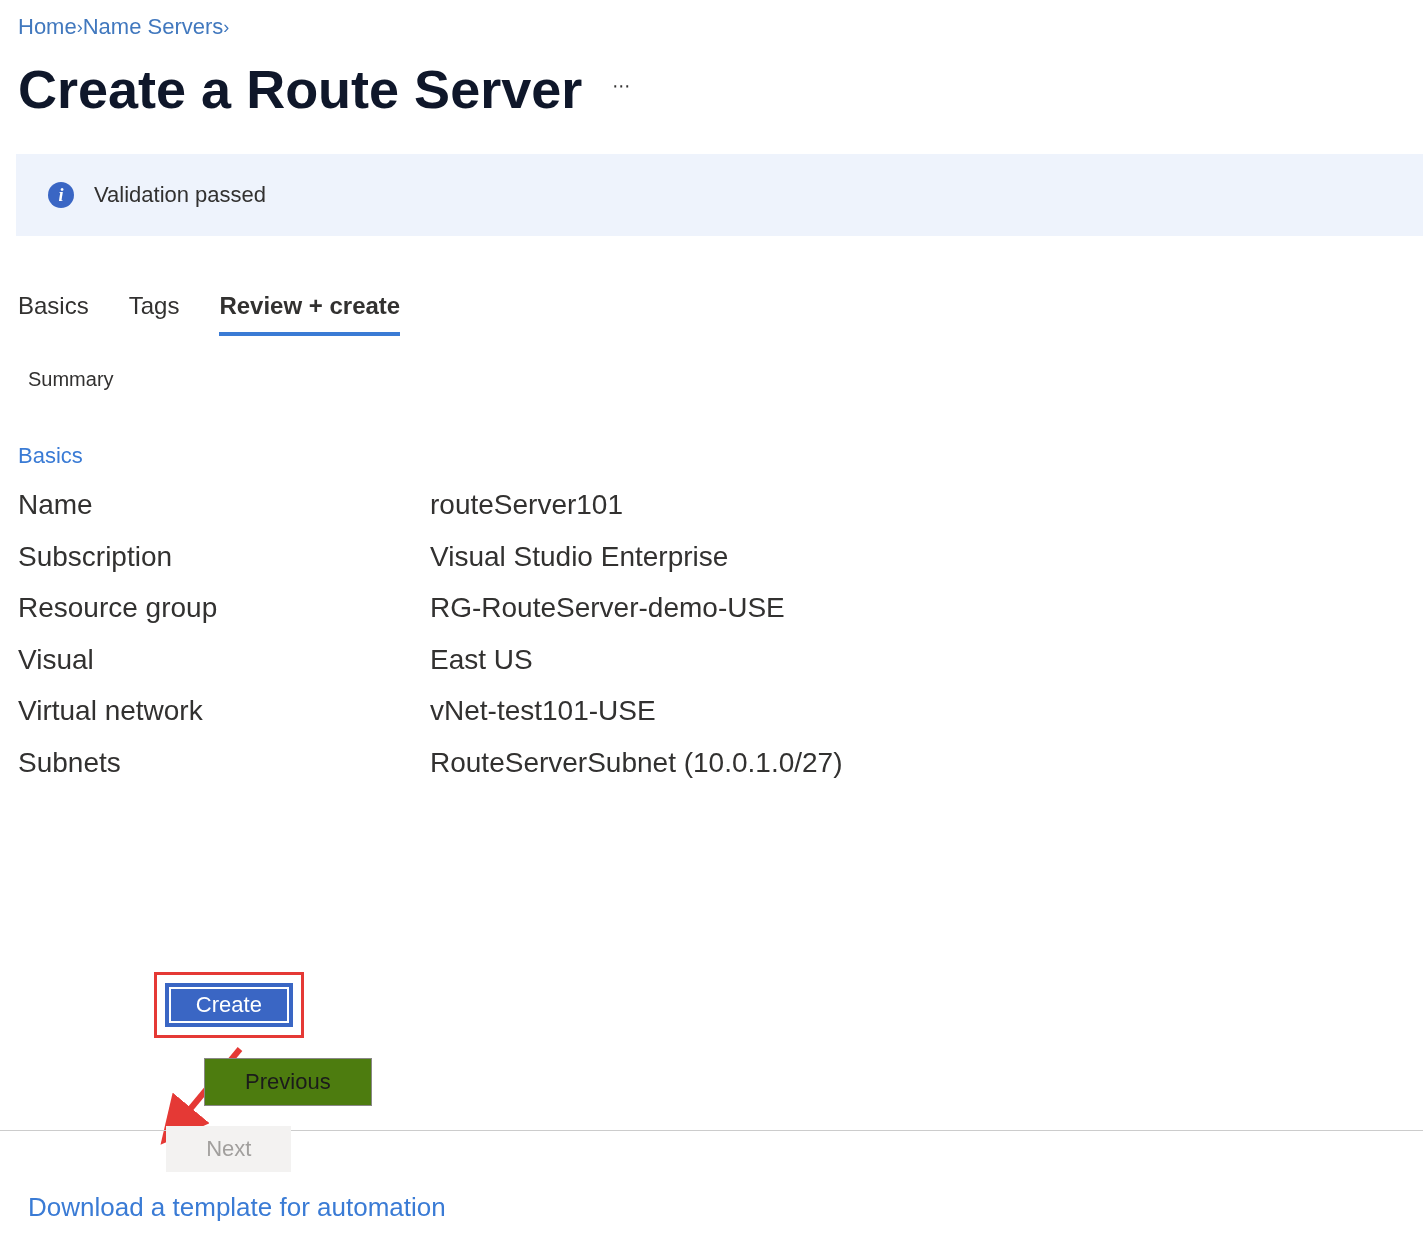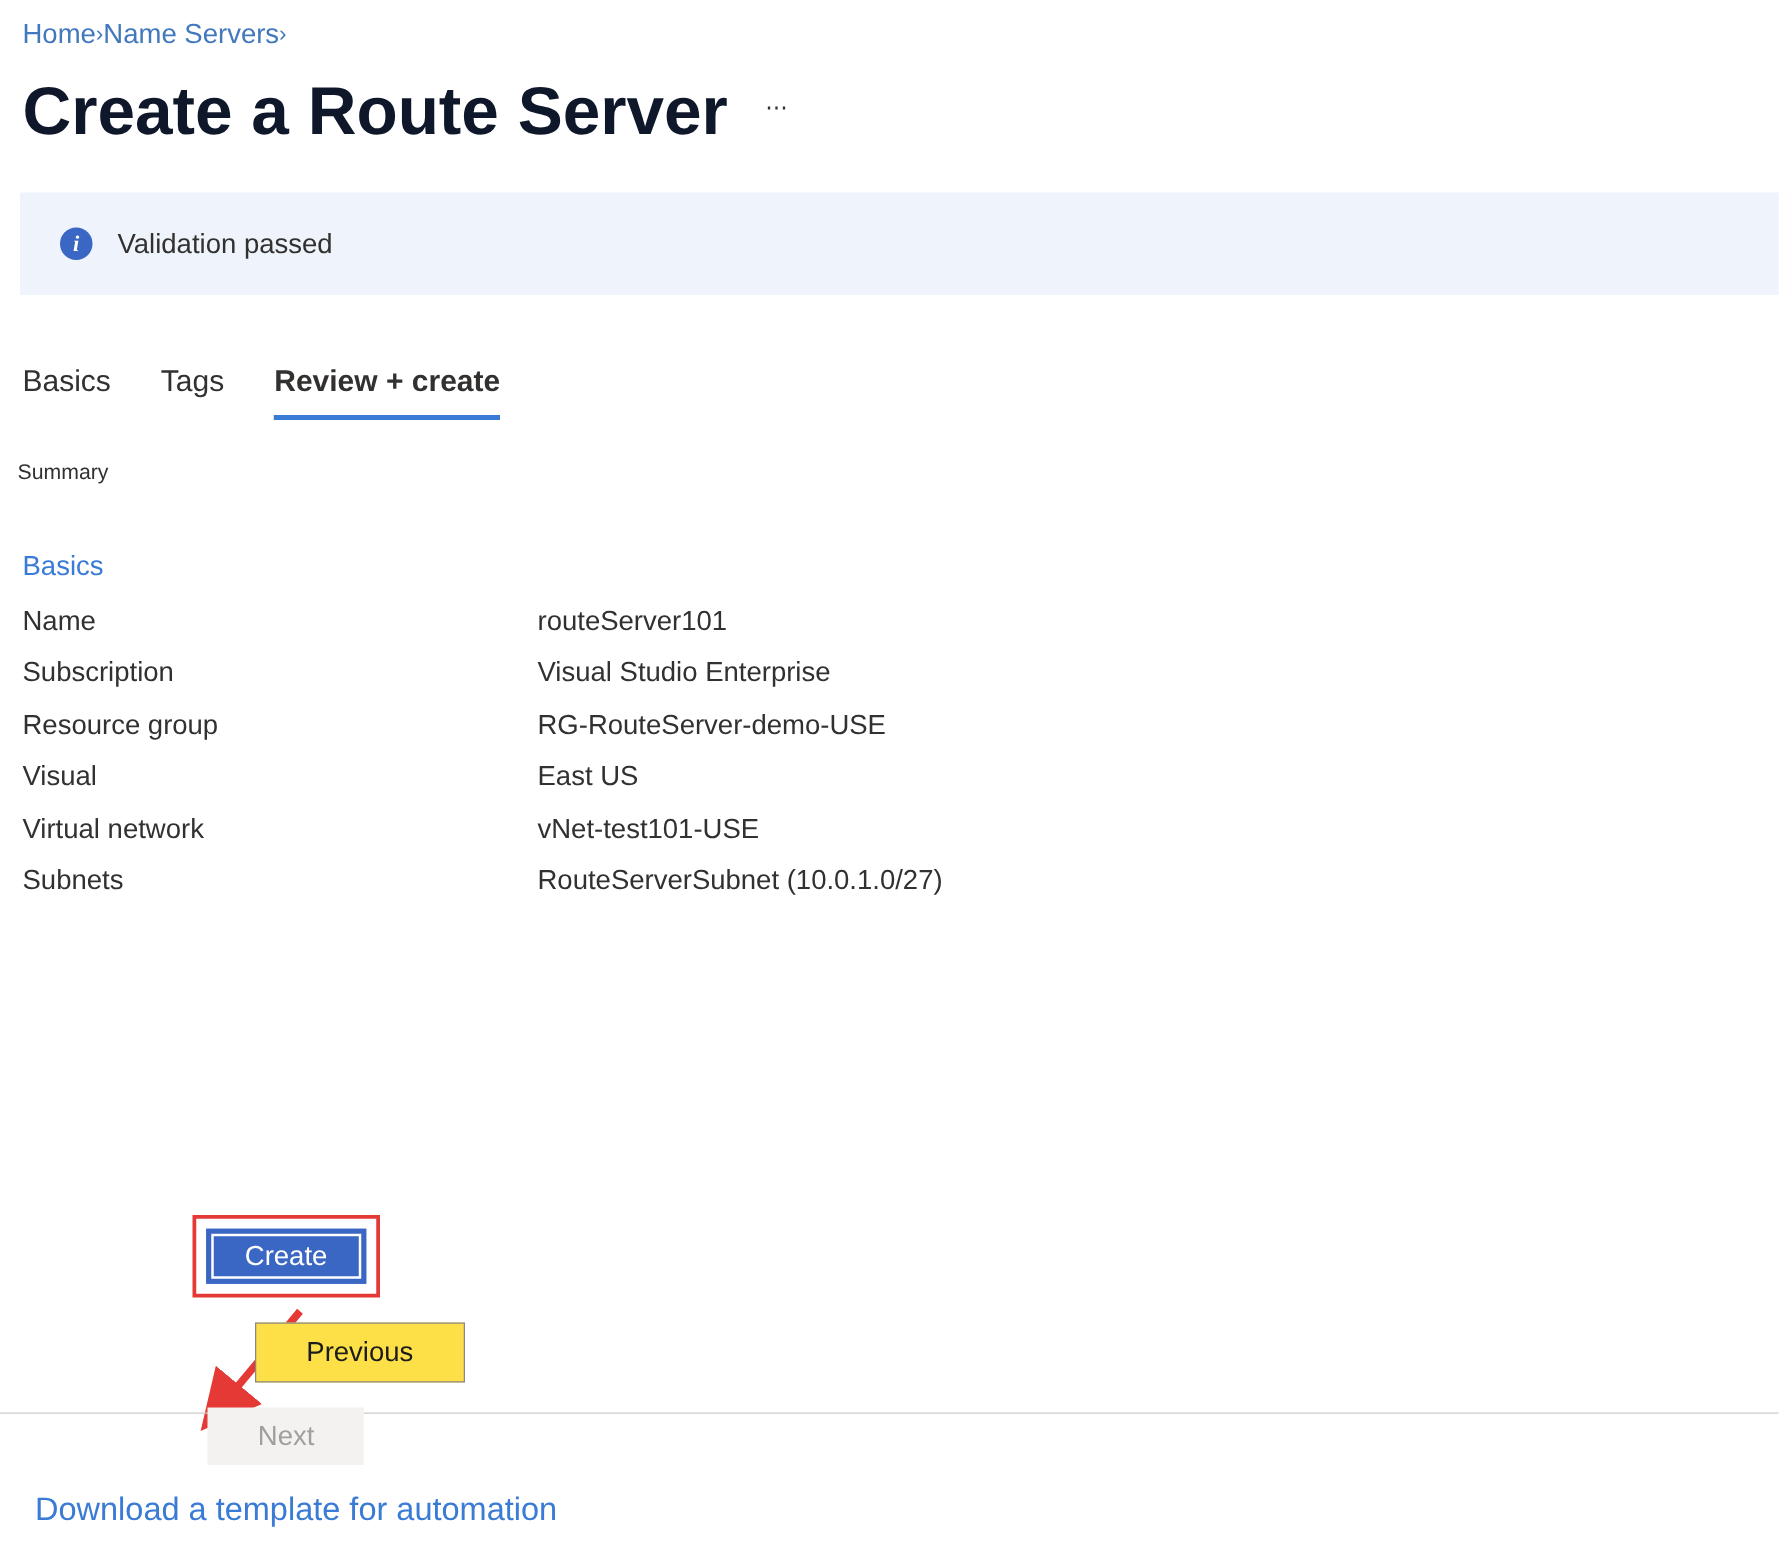--- a/index.html
+++ b/index.html
@@ -81,37 +81,37 @@
     .tab {
       padding-bottom: 12px;
       cursor: pointer;
       color: #323130;
     }
     .tab.active {
       font-weight: 600;
       border-bottom: 4px solid #3a7bd5;
     }
     .summary-heading {
-      padding: 32px 18px 0 14px;
-      font-size: 17px;
+      padding: 32px 18px 0 28px;
+      font-size: 20px;
       font-weight: 400;
       color: #323130;
     }
     .section-heading {
       padding: 52px 18px 8px 18px;
       font-size: 22px;
       color: #3a7bd5;
     }
     .kv-grid {
       padding: 2px 18px 0 18px;
     }
     .kv-row {
       display: flex;
       padding: 2px 0;
-      font-size: 22px;
+      font-size: 28px;
       line-height: 1.7;
     }
     .kv-key {
       width: 412px;
       flex-shrink: 0;
       color: #323130;
     }
     .kv-val {
       color: #323130;
     }
@@ -148,21 +148,21 @@
     .btn-primary {
       background: #3a66c4;
       color: #ffffff;
       border: 3px solid #3a66c4;
       outline: 2px solid #ffffff;
       outline-offset: -6px;
       padding: 6px 28px;
       font-weight: 500;
     }
     .btn-secondary {
-      background: #fde047;
+      background: #4d7c0f;
       color: #1b1b1b;
       border: 1px solid #8a8886;
       padding: 10px 40px;
       margin-left: 118px;
     }
     .btn-disabled {
       background: #f3f2f1;
       color: #a19f9d;
       border: none;
       padding: 10px 40px;

